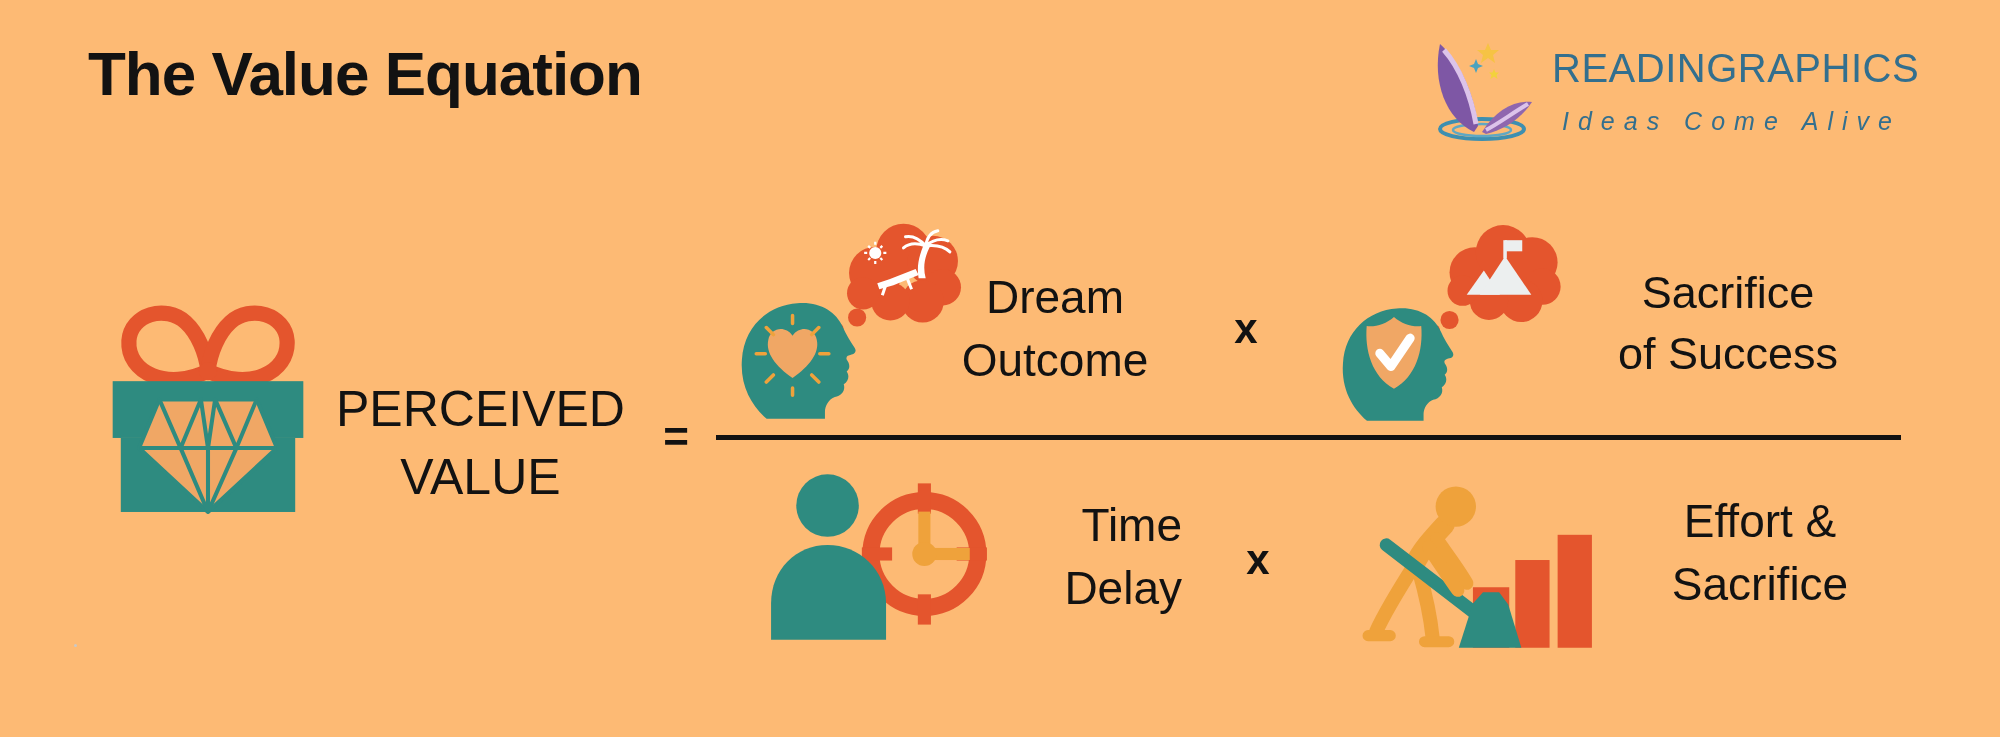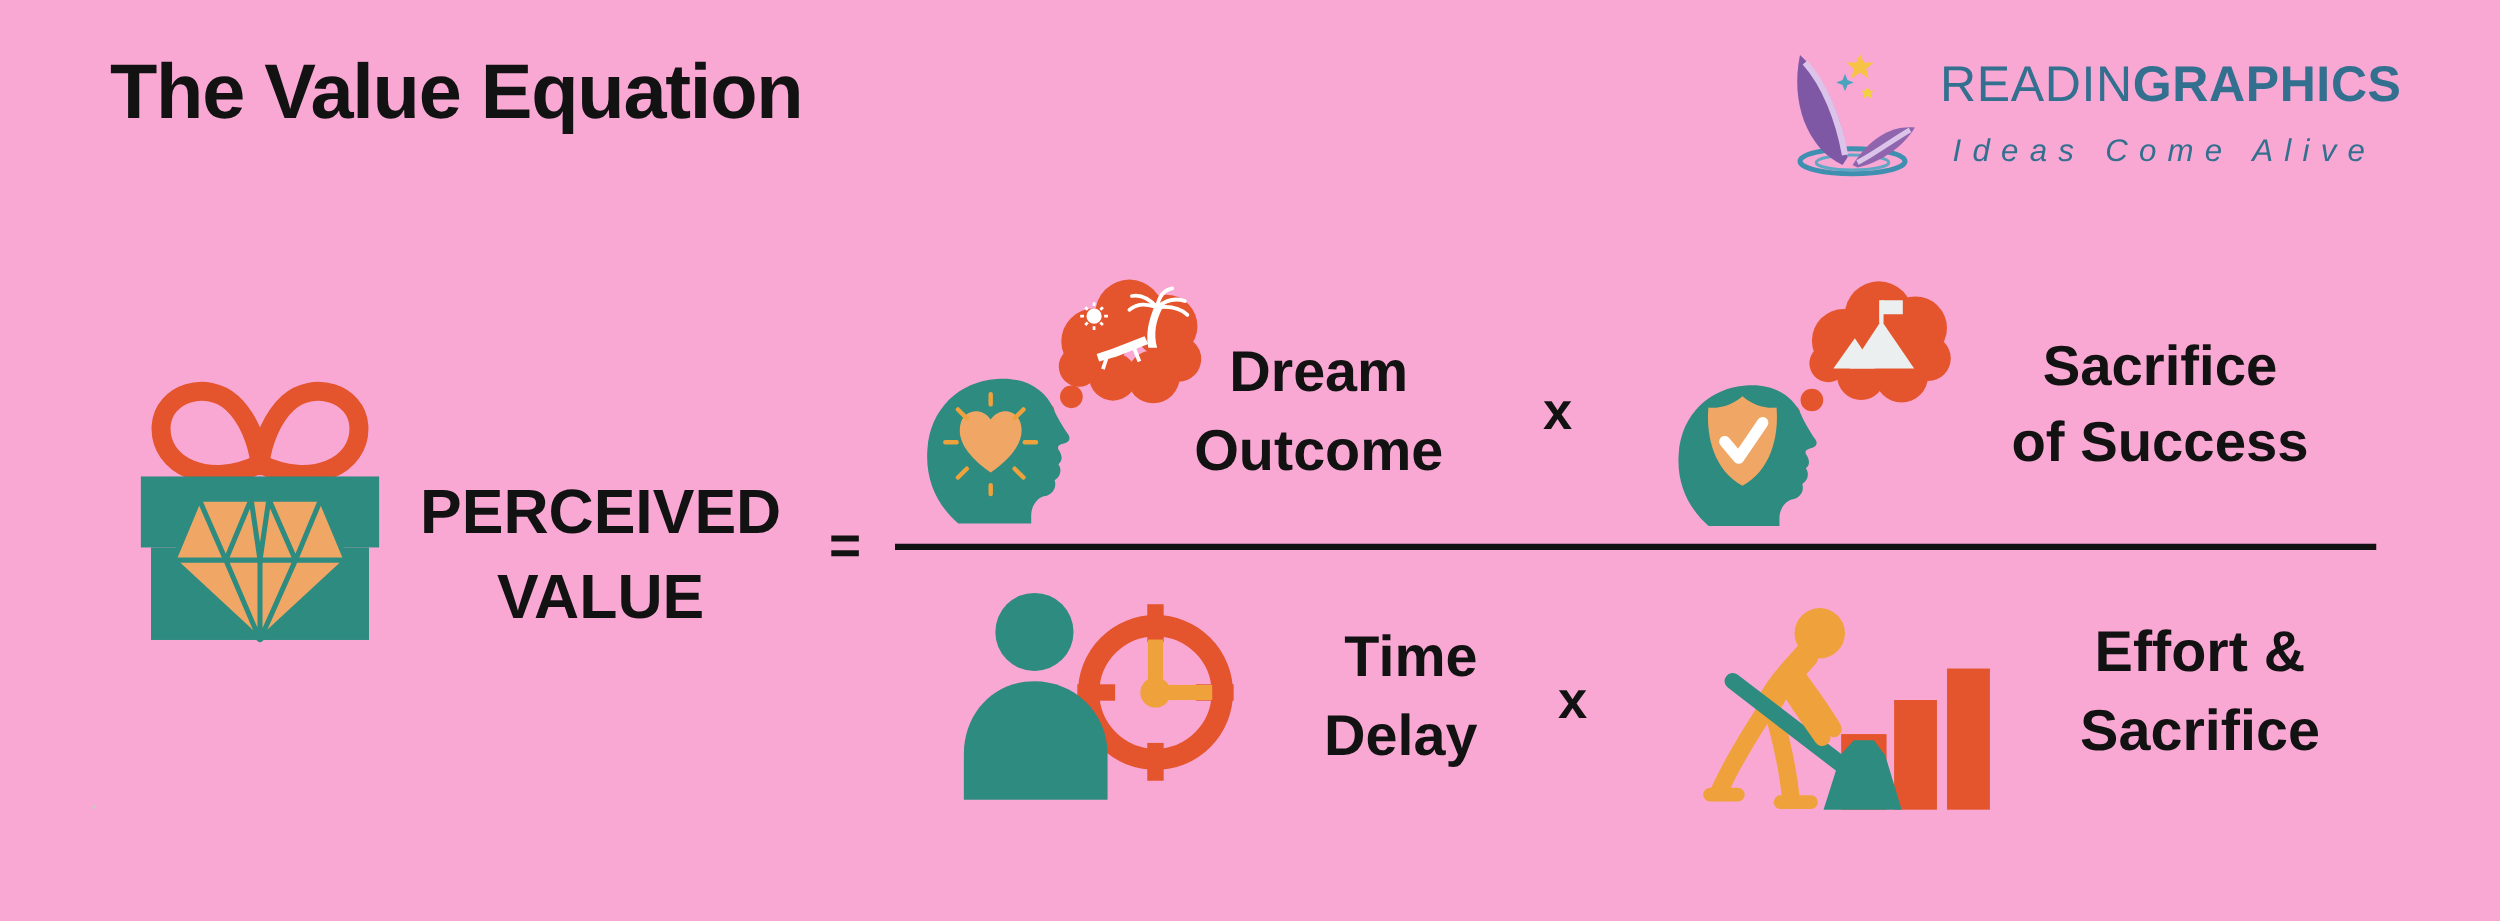--- a/index.html
+++ b/index.html
@@ -1,30 +1,30 @@
 <!DOCTYPE html>
 <html style="--teal: #2E8B80; --red-orange: #E4552D; --amber: #EFA23B; --sand: #F0A765; --ink: #121212; --logo-blue: #336F8E; --logo-purple: #7E57A5; --logo-purple-light: #DCC3EA; --logo-ripple: #3E8FB0; --star-gold: #F6C344;"><head>
 <meta charset="utf-8">
 <style>
   html,body{margin:0;padding:0;background:#fff;}
   body{font-family:"Liberation Sans","DejaVu Sans",sans-serif;color:var(--ink,#121212);}
-  .canvas{position:relative;width:2000px;height:737px;background:#f9a8d4;overflow:hidden;}
+  .canvas{position:relative;width:2000px;height:737px;background:#fdba74;overflow:hidden;}
 
   .abs{position:absolute;}
   .page-title{left:88px;top:38px;font-size:62px;font-weight:bold;letter-spacing:-1px;color:var(--ink);}
 
   
   .brand-text{left:1552px;top:46px;width:360px;}
   .brand-name{font-size:40px;color:var(--logo-blue);letter-spacing:.5px;white-space:nowrap;}
   .brand-name .reg{font-weight:400;}
-  .brand-name .bold{font-weight:700;}
+  .brand-name .bold{font-weight:400;}
   .brand-tagline{font-size:25px;font-style:italic;color:var(--logo-blue);letter-spacing:9px;margin-top:16px;padding-left:10px;white-space:nowrap;}
 
   
-  .big-label{font-weight:bold;color:var(--ink);line-height:1.36;}
+  .big-label{font-weight:normal;color:var(--ink);line-height:1.36;}
   .perceived{left:318px;top:375px;width:325px;font-size:50px;text-align:center;}
   .equals{left:652px;top:412px;width:48px;font-size:44px;font-weight:bold;text-align:center;}
   .term-dream{left:940px;top:266px;width:230px;font-size:46px;text-align:center;}
   .term-likelihood{left:1578px;top:262px;width:300px;font-size:45px;text-align:center;}
   .term-time{left:992px;top:494px;width:190px;font-size:46px;text-align:right;}
   .term-effort{left:1610px;top:490px;width:300px;font-size:46px;text-align:center;}
   .times{width:40px;font-size:42px;font-weight:bold;text-align:center;}
   .times-1{left:1226px;top:305px;}
   .times-2{left:1238px;top:536px;}
   .fraction-line{left:716px;top:435px;width:1185px;height:5px;background:var(--ink);}

